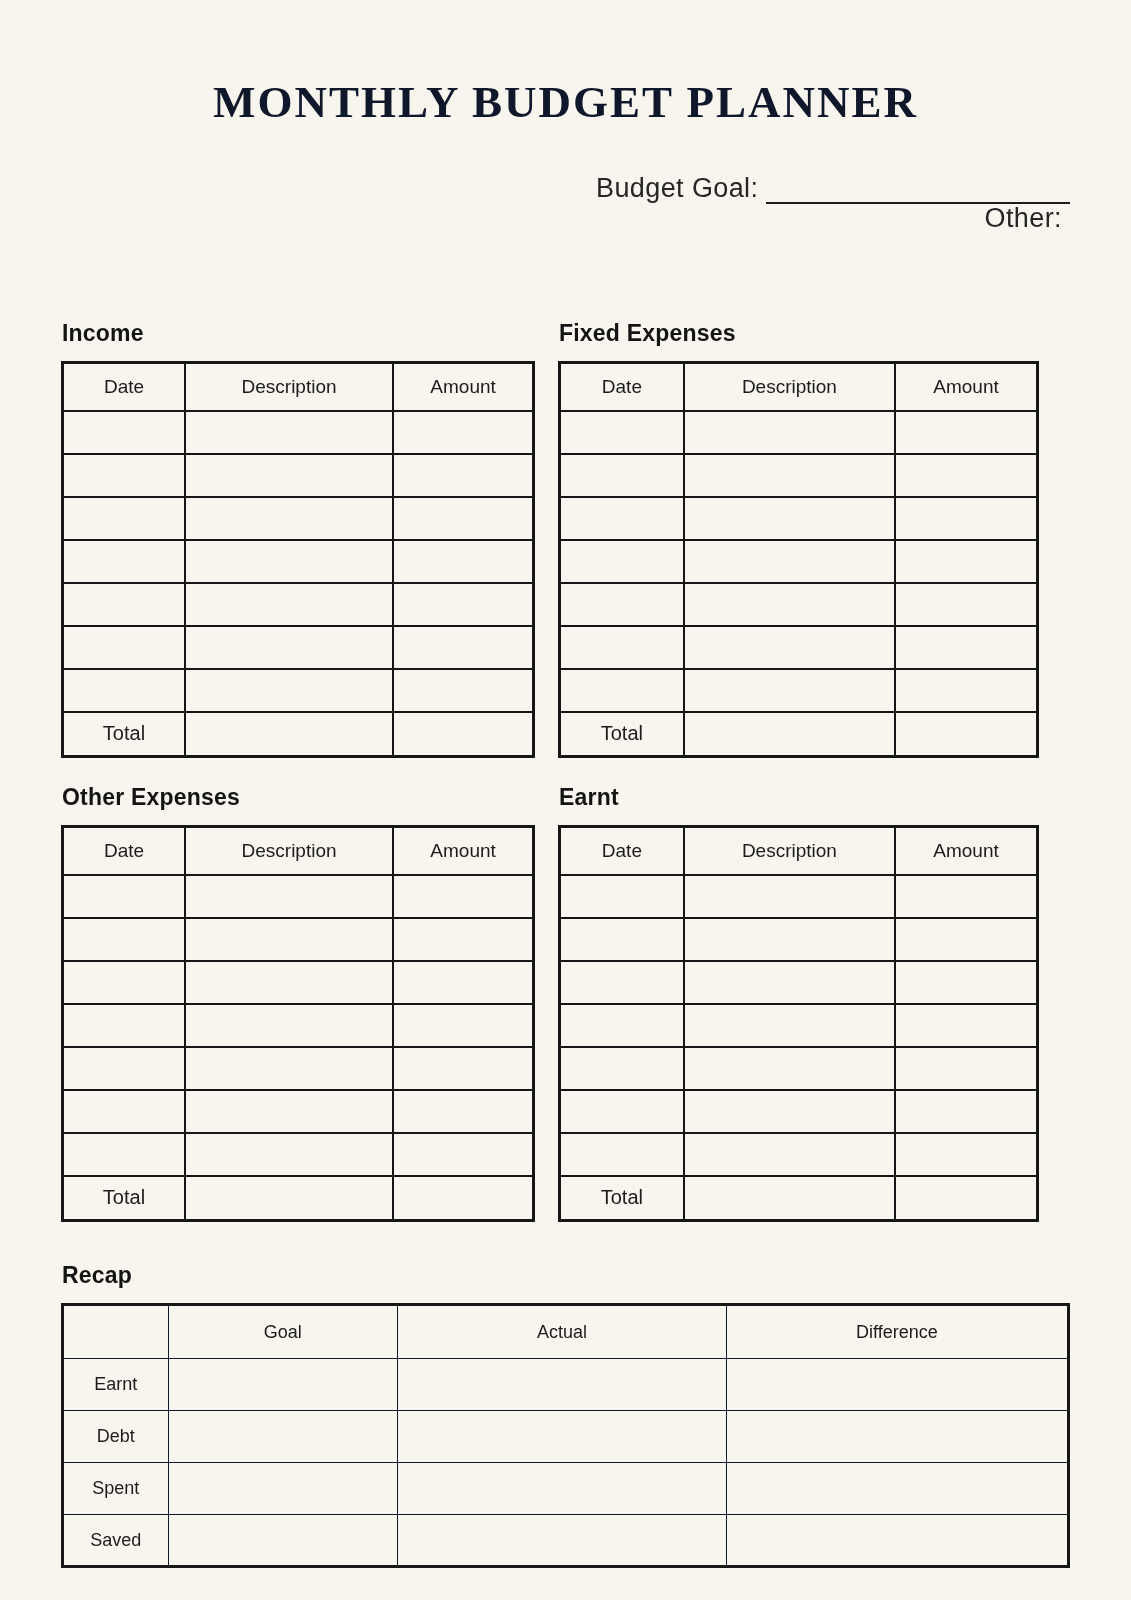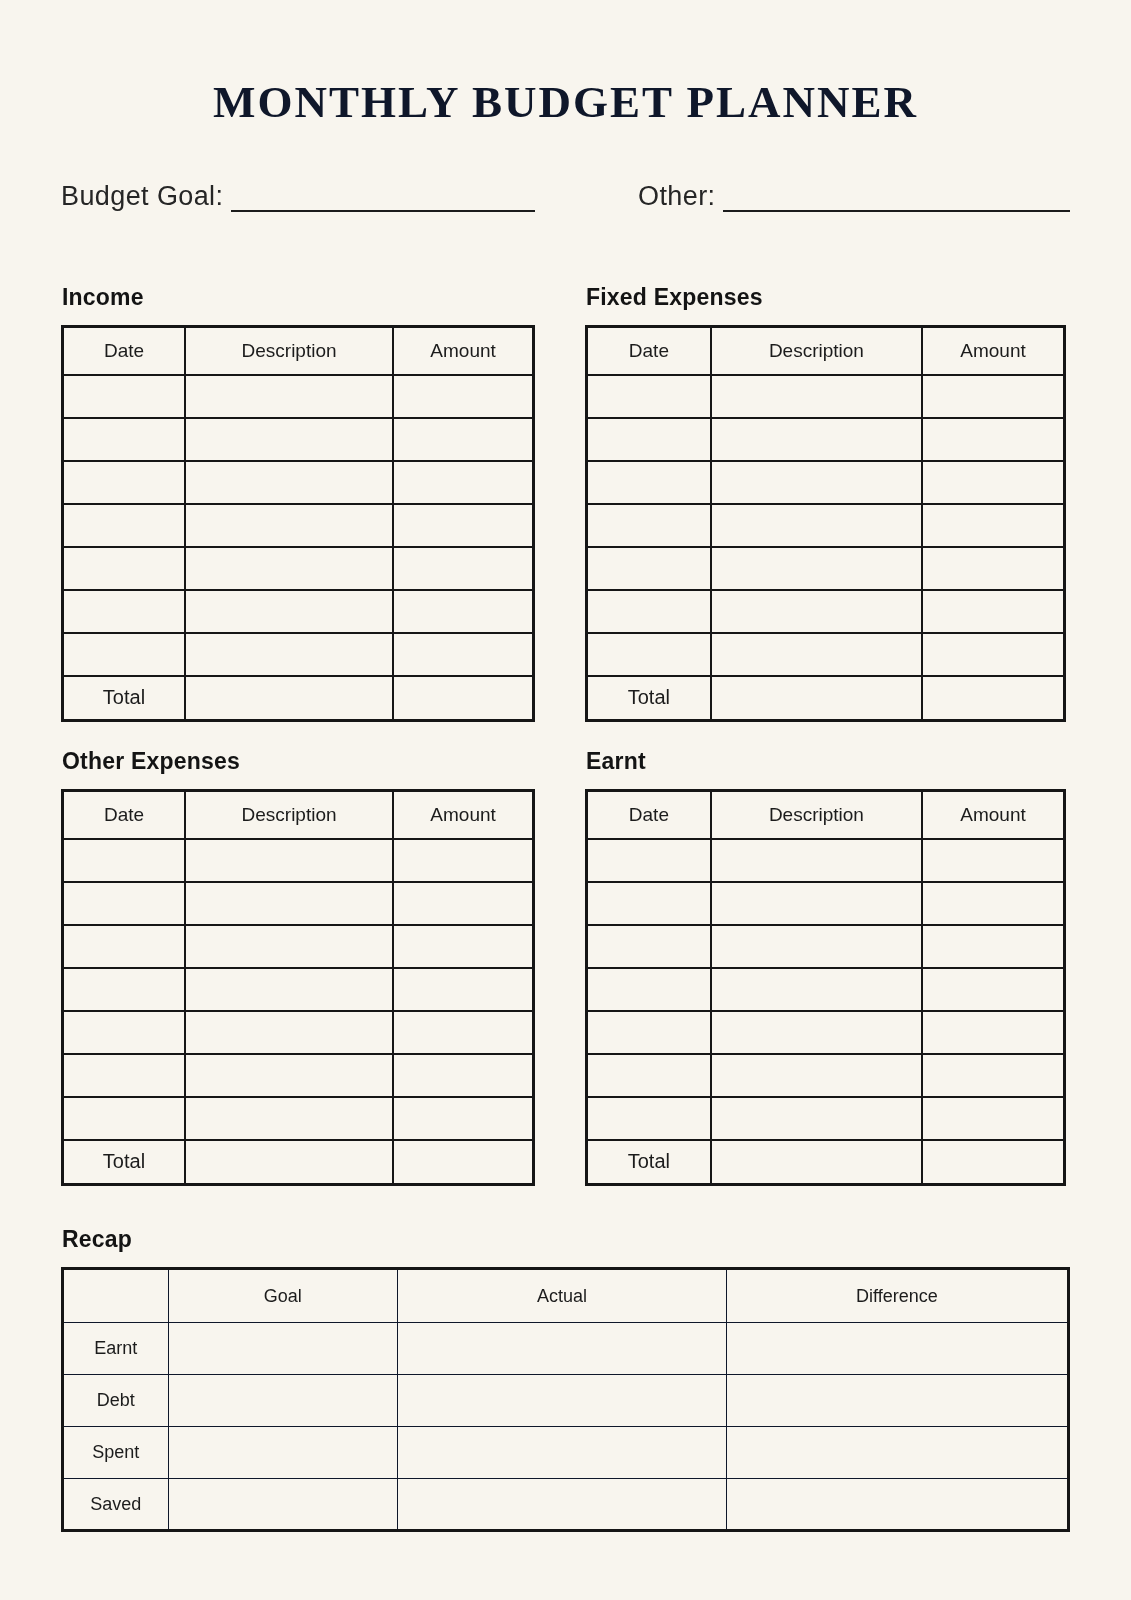--- a/index.html
+++ b/index.html
@@ -23,20 +23,21 @@
     font-size: 45px;
     letter-spacing: 2px;
     color: #0f172a;
     white-space: nowrap;
   }
   .goal-row {
     display: flex;
     align-items: flex-end;
     margin-top: 46px;
     height: 38px;
+    flex-direction: column;
   }
   .field { display: flex; align-items: flex-end; }
   .field-goal { width: 474px; }
   .field-month { margin-left: 103px; flex: 1; }
   .flabel {
     font-size: 27px;
     font-weight: 300;
     letter-spacing: 0.4px;
     color: #262626;
     line-height: 1.1;
@@ -44,22 +45,22 @@
   }
   .fline {
     flex: 1;
     height: 4px;
     border-bottom: 2px solid #1c1c1c;
     margin-left: 8px;
   }
   .tables-grid {
     display: grid;
     grid-template-columns: 474px 481px;
-    column-gap: 50px;
-    margin-top: 72px;
+    column-gap: 23px;
+    margin-top: 108px;
   }
   .section h2, .recap-section h2 {
     font-size: 23px;
     font-weight: 700;
     letter-spacing: 0.2px;
     color: #141414;
     margin: 0 0 14px 1px;
   }
   .section.row2 { margin-top: 26px; }
   table.t {

